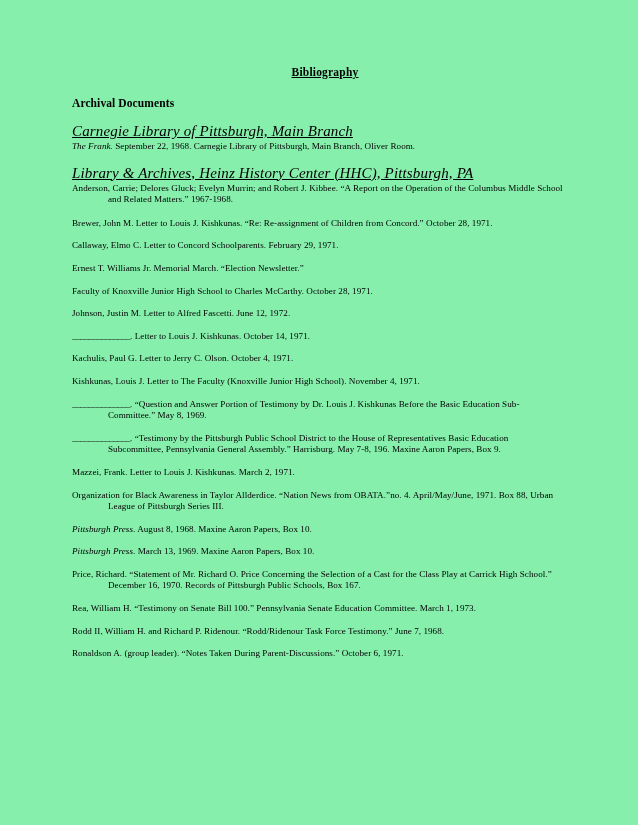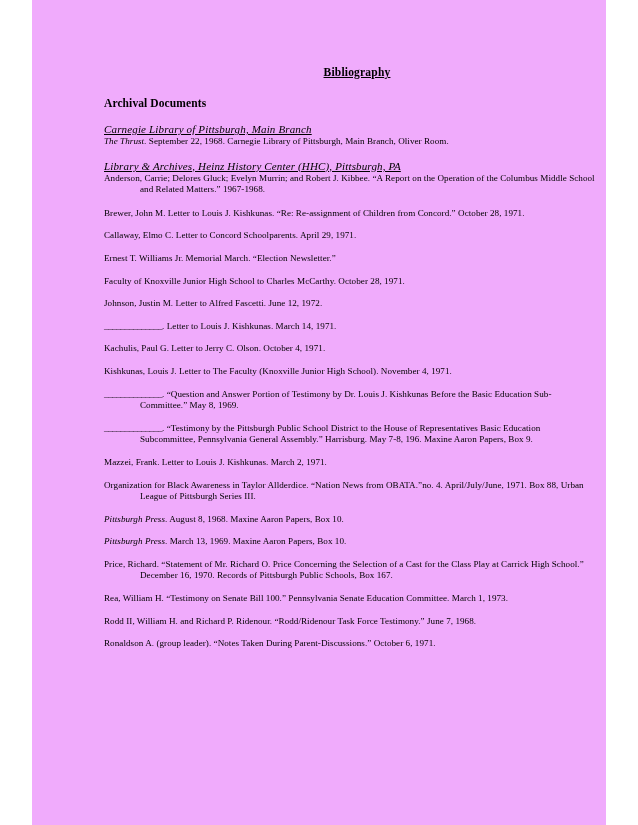--- a/index.html
+++ b/index.html
@@ -7,24 +7,24 @@
     margin: 0;
     padding: 0;
     background: #ffffff;
   }
   body {
     font-family: "Liberation Serif", "DejaVu Serif", serif;
     color: #000000;
   }
   .page {
     position: relative;
-    width: 574px;
+    width: 638px;
     height: 825px;
     margin: 0 auto;
-    background: #f0abfc;
+    background: #86efac;
     overflow: hidden;
     box-sizing: border-box;
   }
   .content {
     position: absolute;
     left: 72px;
     top: 66px;
     width: 494px;
   }
   .doc-title {
@@ -41,21 +41,21 @@
     font-size: 11.5px;
     margin: 0 0 14px 0;
     letter-spacing: 0.1px;
   }
   .repo-group {
     margin-bottom: 10px;
   }
   .repo-heading {
     font-style: italic;
     font-weight: normal;
-    font-size: 11px;
+    font-size: 15px;
     text-decoration: underline;
     letter-spacing: 0.15px;
     margin: 0 0 1px 0;
     white-space: nowrap;
   }
   .entry {
     font-size: 9.1px;
     line-height: 11.6px;
     margin: 0 0 11px 0;
     padding-left: 36px;
@@ -87,54 +87,54 @@
 <div class="page">
   <div class="content">
 
     <div class="doc-title">Bibliography</div>
 
     <div class="section-heading">Archival Documents</div>
 
     <div class="repo-group">
       <div class="repo-heading">Carnegie Library of Pittsburgh, Main Branch</div>
       <div class="entry first-under-heading">
-        <span class="ital">The Thrust.</span><span> September 22, 1968. Carnegie Library of Pittsburgh, Main Branch, Oliver Room.</span>
+        <span class="ital">The Frank.</span><span> September 22, 1968. Carnegie Library of Pittsburgh, Main Branch, Oliver Room.</span>
       </div>
     </div>
 
     <div class="repo-group">
       <div class="repo-heading">Library &amp; Archives, Heinz History Center (HHC), Pittsburgh, PA</div>
 
       <div class="entry first-under-heading">
         <span>Anderson, Carrie; Delores Gluck; Evelyn Murrin; and Robert J. Kibbee. “A Report on the Operation of the Columbus Middle School and Related Matters.” 1967-1968.</span>
       </div>
 
 
       <div class="entry">
         <span>Brewer, John M. Letter to Louis J. Kishkunas. “Re: Re-assignment of Children from Concord.” October 28, 1971.</span>
       </div>
 
       <div class="entry">
-        <span>Callaway, Elmo C. Letter to Concord Schoolparents. April 29, 1971.</span>
+        <span>Callaway, Elmo C. Letter to Concord Schoolparents. February 29, 1971.</span>
       </div>
 
       <div class="entry">
         <span>Ernest T. Williams Jr. Memorial March. “Election Newsletter.”</span>
       </div>
 
       <div class="entry">
         <span>Faculty of Knoxville Junior High School to Charles McCarthy. October 28, 1971.</span>
       </div>
 
       <div class="entry">
         <span>Johnson, Justin M. Letter to Alfred Fascetti. June 12, 1972.</span>
       </div>
 
       <div class="entry">
-        <span class="blankauthor">______________</span><span>. Letter to Louis J. Kishkunas. March 14, 1971.</span>
+        <span class="blankauthor">______________</span><span>. Letter to Louis J. Kishkunas. October 14, 1971.</span>
       </div>
 
       <div class="entry">
         <span>Kachulis, Paul G. Letter to Jerry C. Olson. October 4, 1971.</span>
       </div>
 
       <div class="entry">
         <span>Kishkunas, Louis J. Letter to The Faculty (Knoxville Junior High School). November 4, 1971.</span>
       </div>
 
@@ -144,21 +144,21 @@
 
       <div class="entry">
         <span class="blankauthor">______________</span><span>. “Testimony by the Pittsburgh Public School District to the House of Representatives Basic Education Subcommittee, Pennsylvania General Assembly.” Harrisburg. May 7-8, 196. Maxine Aaron Papers, Box 9.</span>
       </div>
 
       <div class="entry">
         <span>Mazzei, Frank. Letter to Louis J. Kishkunas. March 2, 1971.</span>
       </div>
 
       <div class="entry">
-        <span>Organization for Black Awareness in Taylor Allderdice. “Nation News from OBATA.”no. 4. April/July/June, 1971. Box 88, Urban League of Pittsburgh Series III.</span>
+        <span>Organization for Black Awareness in Taylor Allderdice. “Nation News from OBATA.”no. 4. April/May/June, 1971. Box 88, Urban League of Pittsburgh Series III.</span>
       </div>
 
       <div class="entry">
         <span class="ital">Pittsburgh Press</span><span>. August 8, 1968. Maxine Aaron Papers, Box 10.</span>
       </div>
 
       <div class="entry">
         <span class="ital">Pittsburgh Press</span><span>. March 13, 1969. Maxine Aaron Papers, Box 10.</span>
       </div>
 

